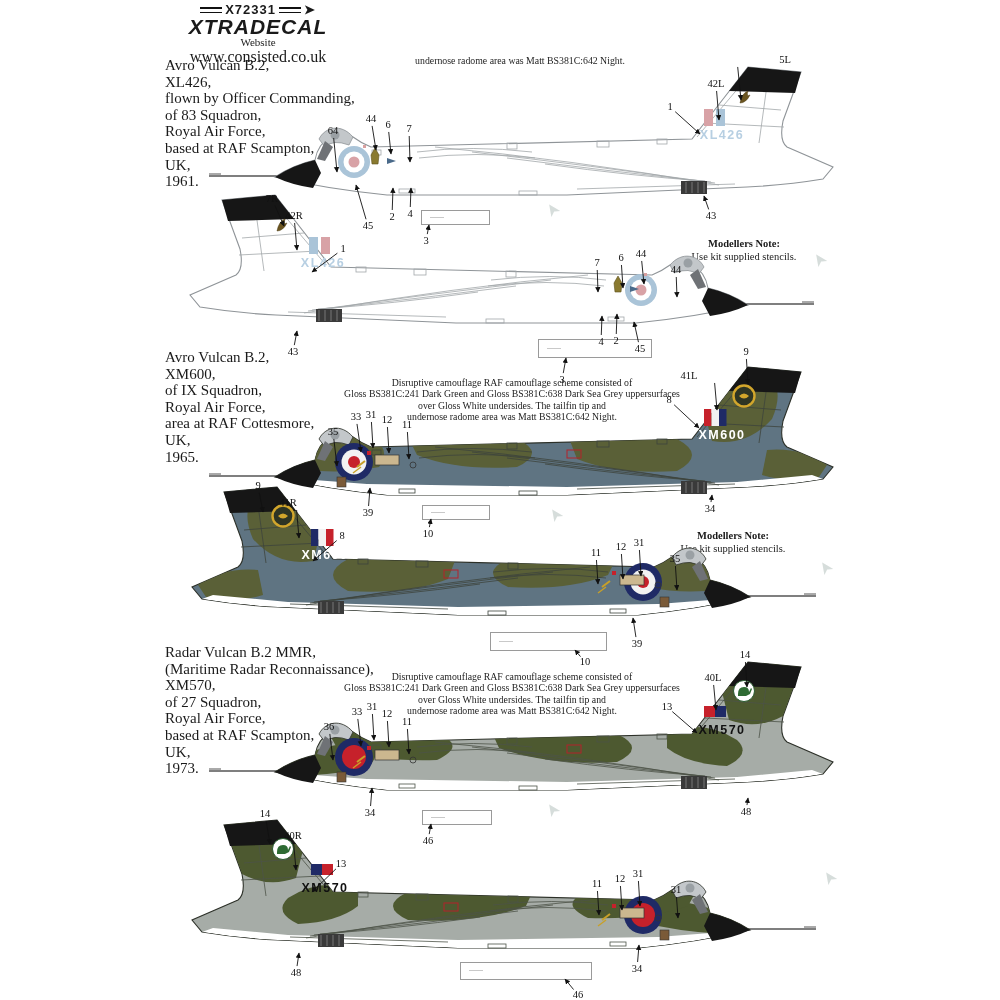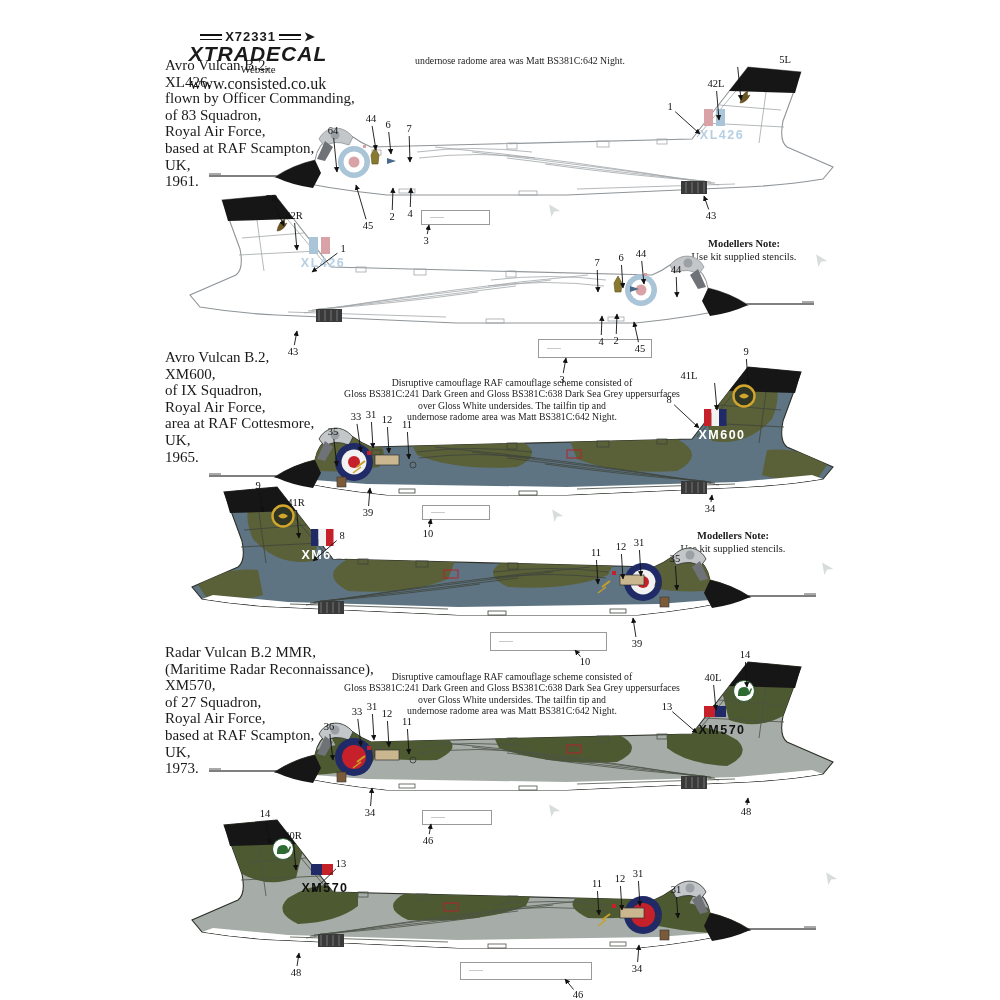--- a/index.html
+++ b/index.html
@@ -2,21 +2,21 @@
 <html><head>
 <meta charset="utf-8">
 <style>
   html,body{margin:0;padding:0;background:#fff;}
   #sheet{position:relative;width:1000px;height:1000px;background:#fff;overflow:hidden;
          font-family:"Liberation Serif",serif;color:#1a1a1a;}
   .abs{position:absolute;}
   
   #logo{left:163px;top:2px;width:190px;text-align:center;}
   .logo-top{font-family:"Liberation Sans",sans-serif;font-weight:bold;font-size:13px;letter-spacing:1px;
-            display:flex;align-items:center;justify-content:center;gap:3px;margin-top:27px;}
+            display:flex;align-items:center;justify-content:center;gap:3px;}
   .logo-rule{display:inline-block;width:22px;border-top:2px solid #111;border-bottom:1px solid #111;height:3px;}
   .logo-plane{font-size:13px;line-height:10px;}
   .logo-main{font-family:"Liberation Sans",sans-serif;font-weight:bold;font-style:italic;
              font-size:21px;letter-spacing:1px;line-height:20px;}
   .logo-website{font-size:11px;line-height:11px;}
   .logo-url{font-size:16px;line-height:17px;}
   
   .subject{left:165px;width:230px;font-size:15px;line-height:16.6px;white-space:nowrap;}
   
   .finish-note{text-align:center;font-size:9.8px;line-height:11.4px;color:#222;}
@@ -608,21 +608,21 @@
       <div class="callout" style="left: 371px; top: 415px;">31</div>
       <div class="callout" style="left: 387px; top: 420px;">12</div>
       <div class="callout" style="left: 407px; top: 425px;">11</div>
       <div class="callout" style="left: 746px; top: 352px;">9</div>
       <div class="callout" style="left: 689px; top: 376px;">41L</div>
       <div class="callout" style="left: 669px; top: 400px;">8</div>
       <div class="callout" style="left: 368px; top: 513px;">39</div>
       <div class="callout" style="left: 428px; top: 534px;">10</div>
       <div class="callout" style="left: 710px; top: 509px;">34</div>
       <div class="callout" style="left: 258px; top: 486px;">9</div>
-      <div class="callout" style="left: 296px; top: 503px;">41R</div>
+      <div class="callout" style="left: 288px; top: 503px;">41R</div>
       <div class="callout" style="left: 342px; top: 536px;">8</div>
       <div class="callout" style="left: 596px; top: 553px;">11</div>
       <div class="callout" style="left: 621px; top: 547px;">12</div>
       <div class="callout" style="left: 639px; top: 543px;">31</div>
       <div class="callout" style="left: 675px; top: 559px;">35</div>
       <div class="callout" style="left: 637px; top: 644px;">39</div>
       <div class="callout" style="left: 585px; top: 662px;">10</div>
       <div class="callout" style="left: 329px; top: 727px;">36</div>
       <div class="callout" style="left: 357px; top: 712px;">33</div>
       <div class="callout" style="left: 372px; top: 707px;">31</div>

